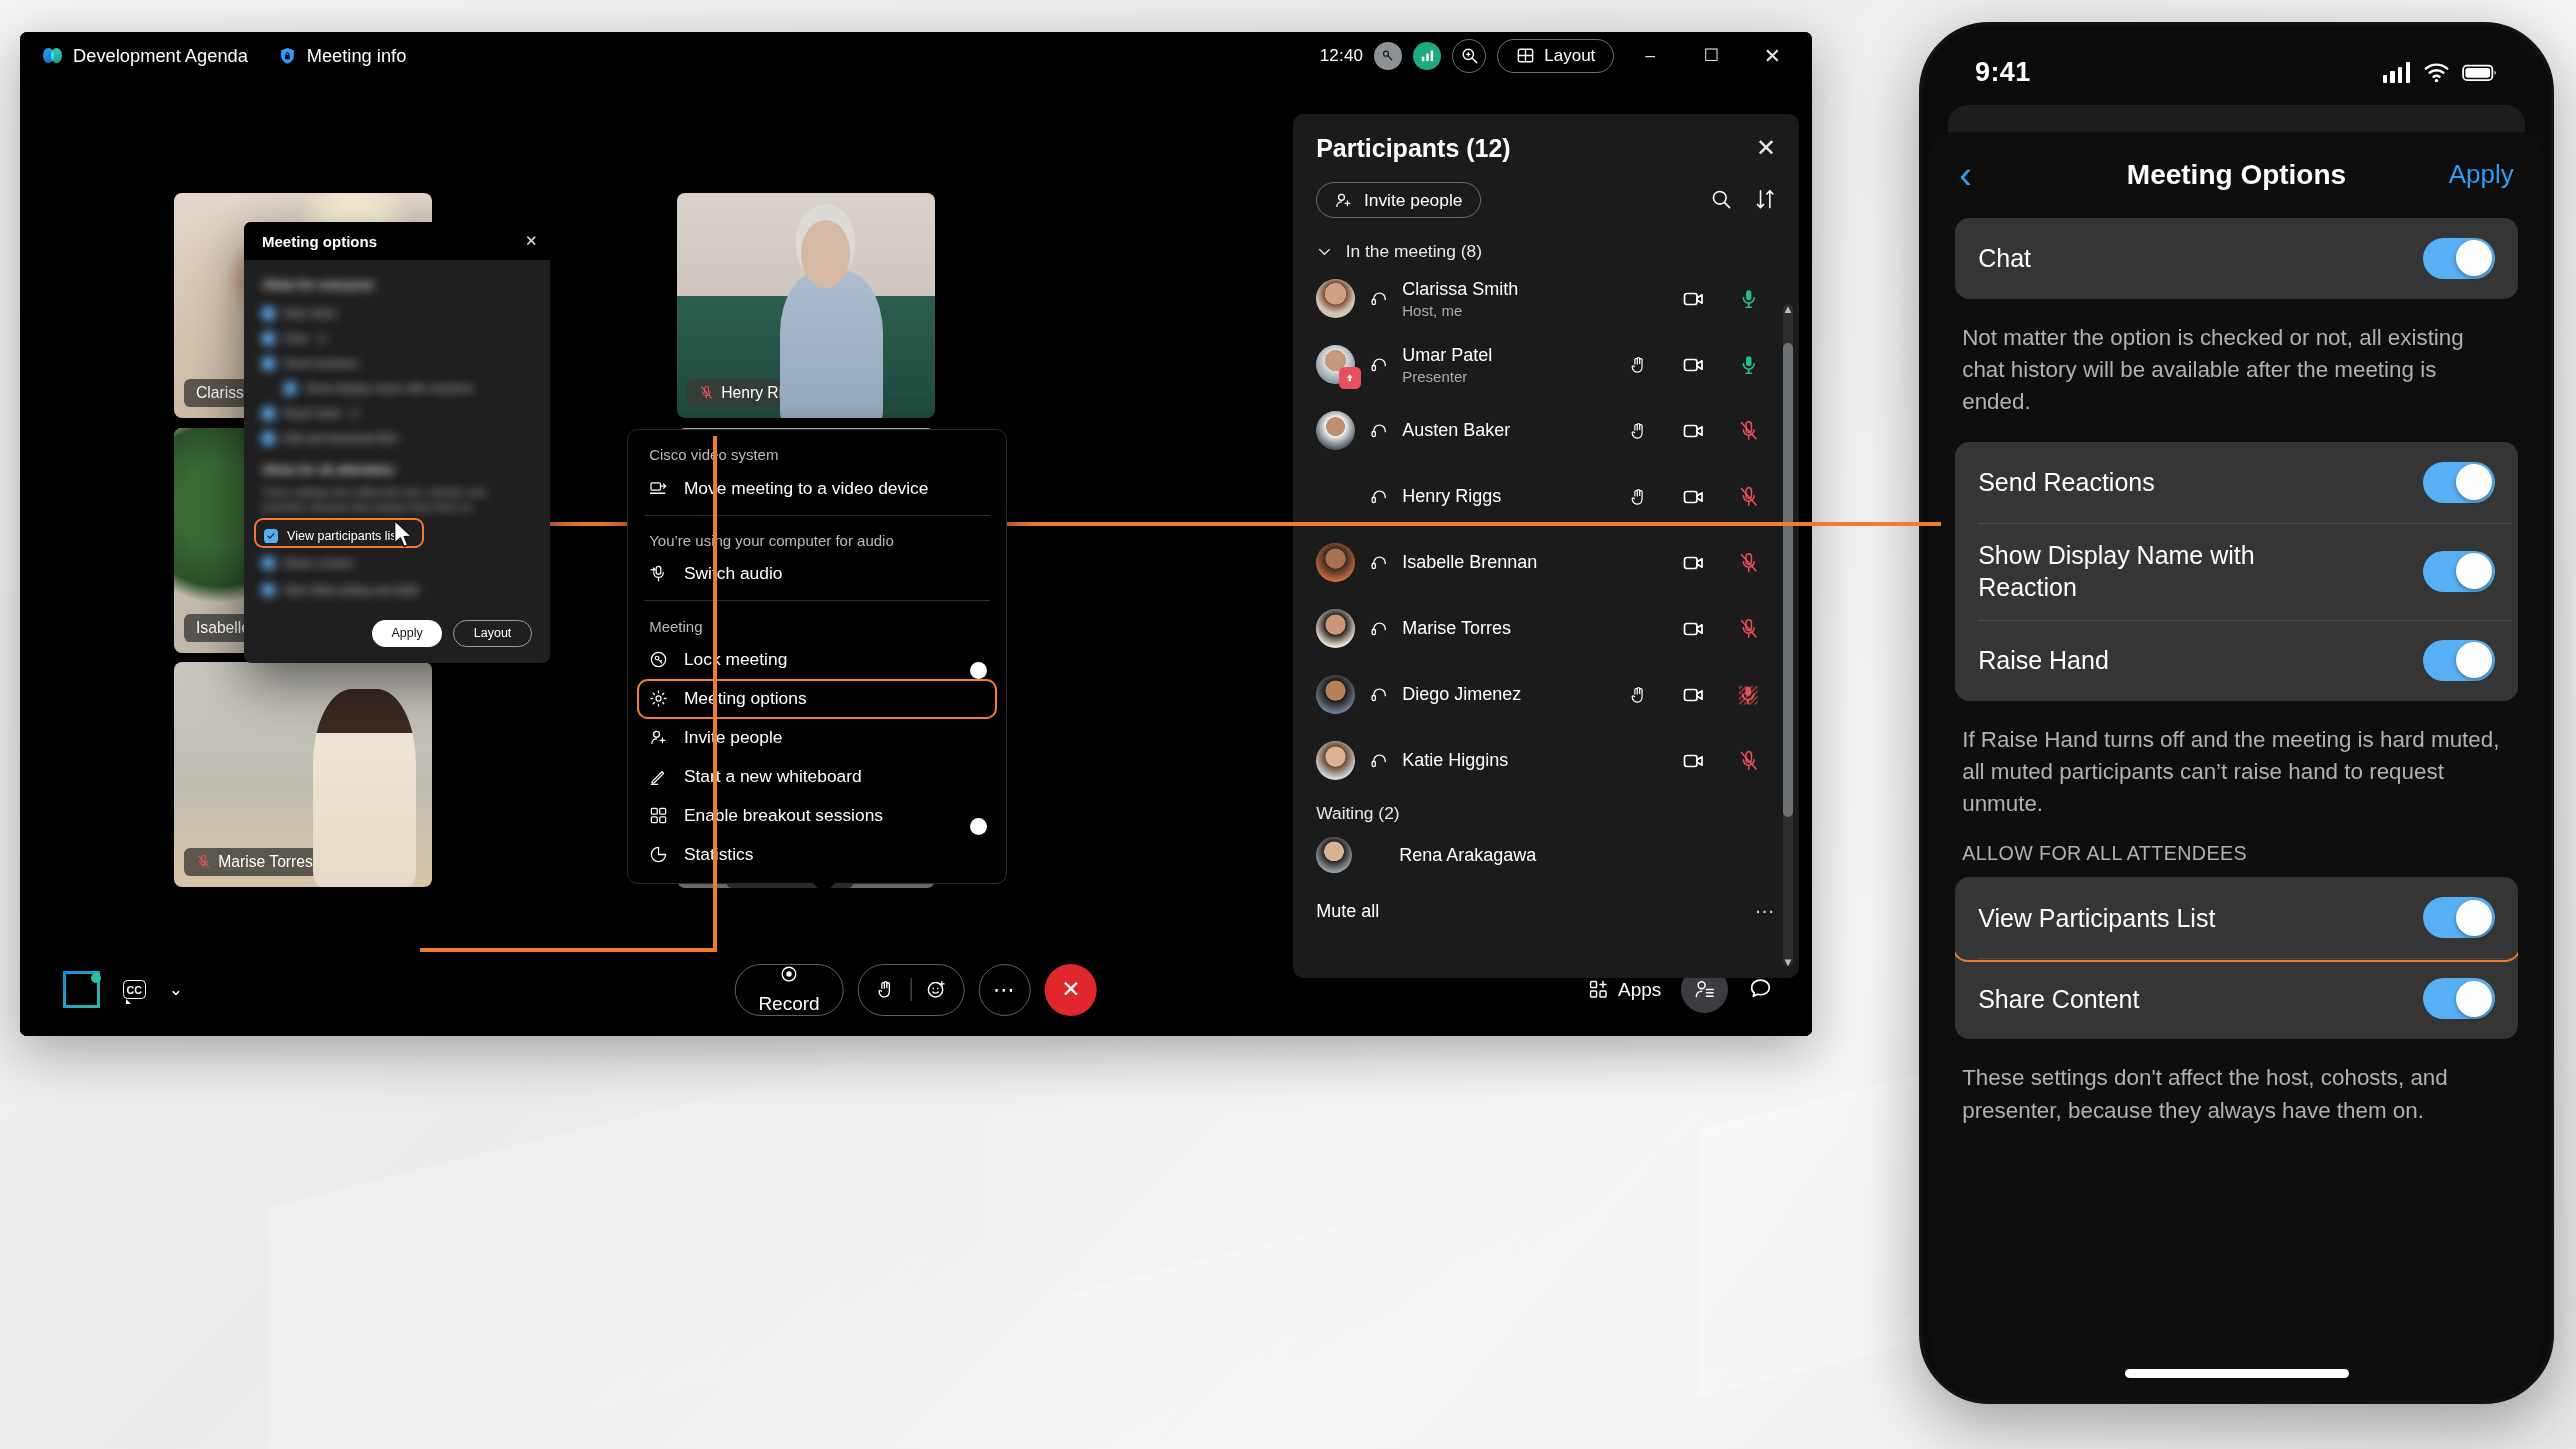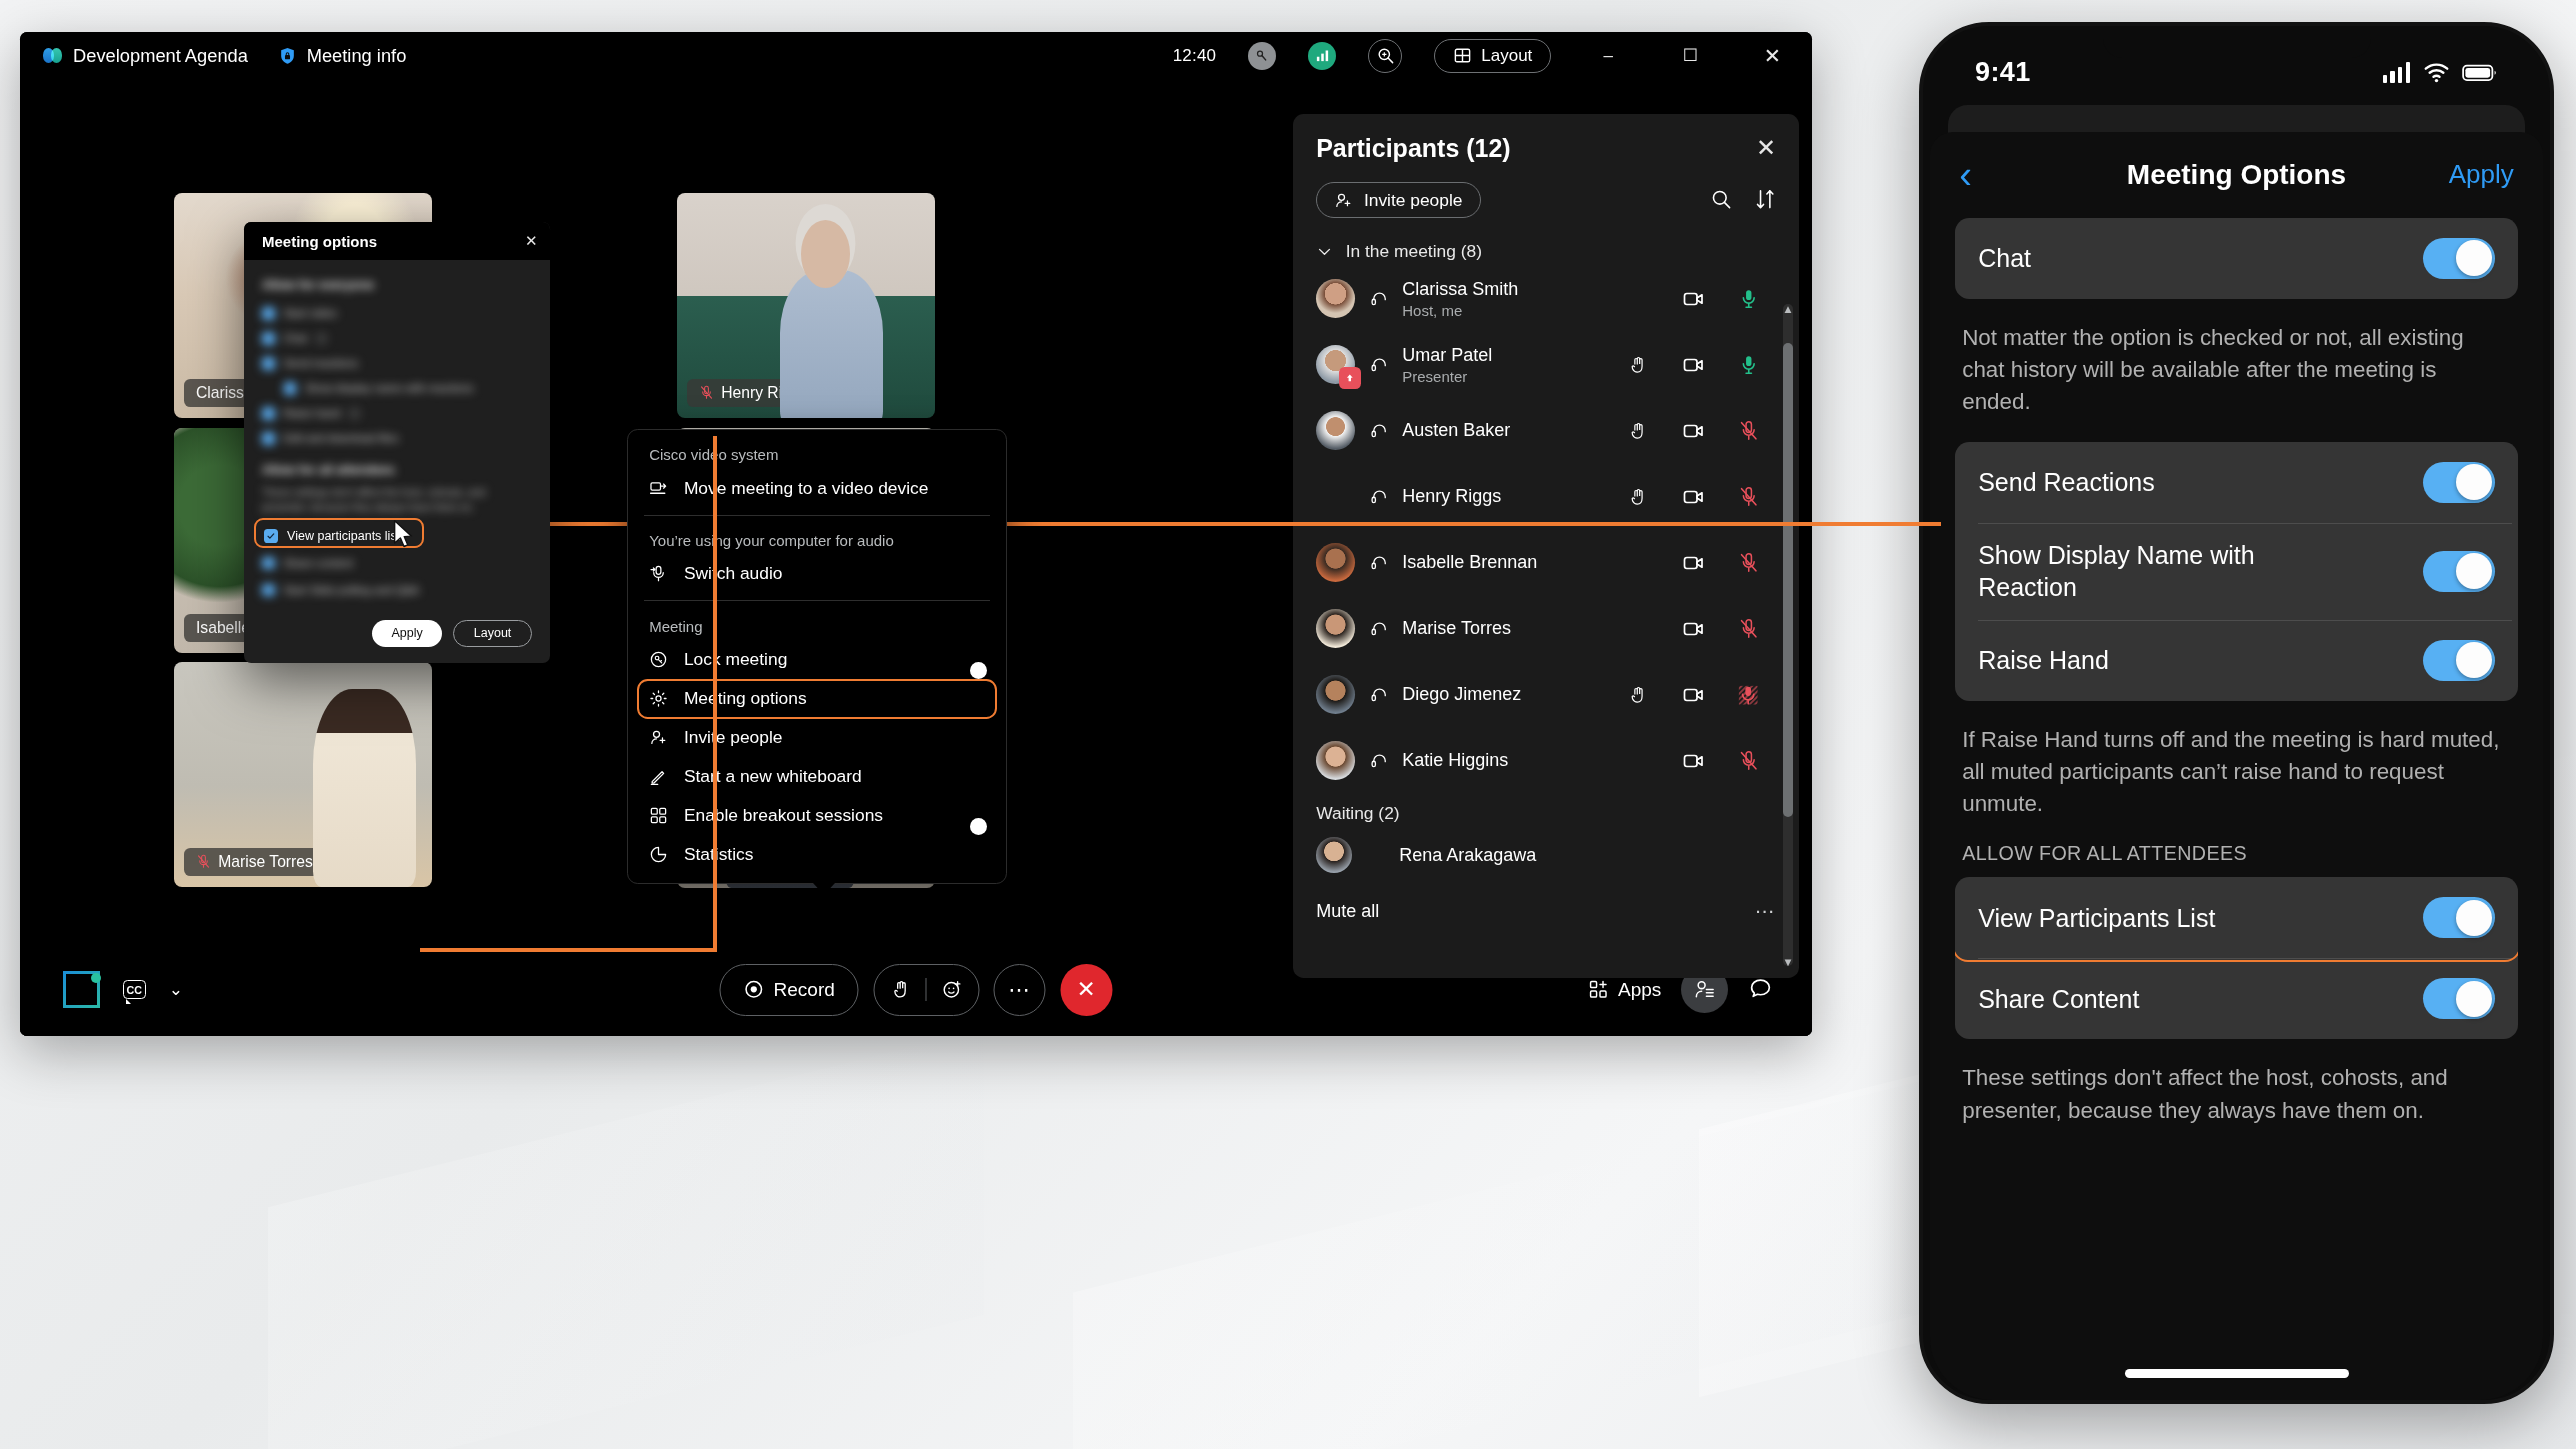--- a/index.html
+++ b/index.html
@@ -30,21 +30,21 @@
     display:flex; align-items:center; padding: 0 7.2px 0 23px;
   }
   .tb-left { display:flex; align-items:center; gap: 30px; }
   .tb-item { display:flex; align-items:center; gap:9.8px; color:#fff; font-size:18.3px; }
   .webex-logo { width:20.6px; height:15px; position:relative; flex:none; }
   .webex-logo span { position:absolute; top:0; width:11.6px; height:15px; border-radius:50%; }
   .webex-logo span:nth-child(1){ left:0; background:linear-gradient(180deg,#2f9ee8,#1a73c9); }
   .webex-logo span:nth-child(2){ left:8px; background:linear-gradient(180deg,#36c7b0,#18a392); mix-blend-mode:screen; }
   .shield-lock { width:19px; height:19.7px; flex:none; }
 
-  .tb-right { margin-left:auto; display:flex; align-items:center; gap:32px; padding-right:7.2px;}
+  .tb-right { margin-left:auto; display:flex; align-items:center; gap:11px; padding-right:7.2px;}
   .clock { color:#fff; font-size:17px; letter-spacing:0.2px; }
   .pill-icon { width:28px; height:28px; border-radius:50%; display:flex; align-items:center; justify-content:center; }
   .pill-icon.gray { background:#8e9194; }
   .pill-icon.green { background:#1fa97e; }
   .circ-btn { width:34px; height:34px; border-radius:50%; border:0.9px solid #6e7174; display:flex; align-items:center; justify-content:center; }
   .layout-btn {
     height:34px; border:0.9px solid #6e7174; border-radius:17px;
     display:flex; align-items:center; gap:9px; padding:0 18px; color:#fff; font-size:17px;
   }
   .wctl { width:50px; height:39px; display:flex; align-items:center; justify-content:center; color:#e8e8e8; font-size:17px;}
@@ -96,21 +96,21 @@
       border-image: linear-gradient(135deg,#1b8fd6,#2bb8a8) 1; border-radius:50%;
       border-color:#1d93d4; }
   .avatar-ring::after{ content:''; position:absolute; right:-4.5px; top:-0.9px; width:9.8px; height:9.8px;
       border-radius:50%; background:#29c2a0; }
   .cc-badge { width:23px; height:19px; border:1.8px solid #fff; border-radius:4.5px; color:#fff;
       font-size:10.7px; display:flex; align-items:center; justify-content:center; font-weight:700; position:relative;}
   .cc-badge::after{ content:''; position:absolute; left:2.7px; bottom:-6.3px; width:0; height:0;
       border-left:5.4px solid #fff; border-top:5.4px solid transparent; }
   .bb-center { position:absolute; left:50%; transform:translateX(-50%); display:flex; align-items:center; gap:14.3px; }
   .btn-outline { height:52px; border:0.9px solid #5e6164; border-radius:26px; color:#fff;
-      display:flex; align-items:center; gap:9.8px; padding:0 23px; font-size:19px; }
+      display:flex; align-items:center; gap:9.8px; padding:0 23px; font-size:19px;flex-direction:column; }
   .btn-round { width:52px; height:52px; border:0.9px solid #5e6164; border-radius:26px; color:#fff;
       display:flex; align-items:center; justify-content:center; }
   .btn-pair { height:52px; border:0.9px solid #5e6164; border-radius:26px; color:#fff;
       display:flex; align-items:center; gap:0; padding:0 16px; }
   .btn-pair .sep { width:0.9px; height:23px; background:#5e6164; margin:0 14.3px; }
   .btn-red { width:52px; height:52px; border-radius:26px; background:#e0272d; color:#fff;
       display:flex; align-items:center; justify-content:center; font-size:23px; }
   .bb-right { margin-left:auto; display:flex; align-items:center; gap:19.7px; padding-right:39px; }
   .apps-btn { display:flex; align-items:center; gap:9.8px; color:#fff; font-size:19px; }
   .icon-circle-active { width:47px; height:47px; border-radius:50%; background:#3b3d40;

